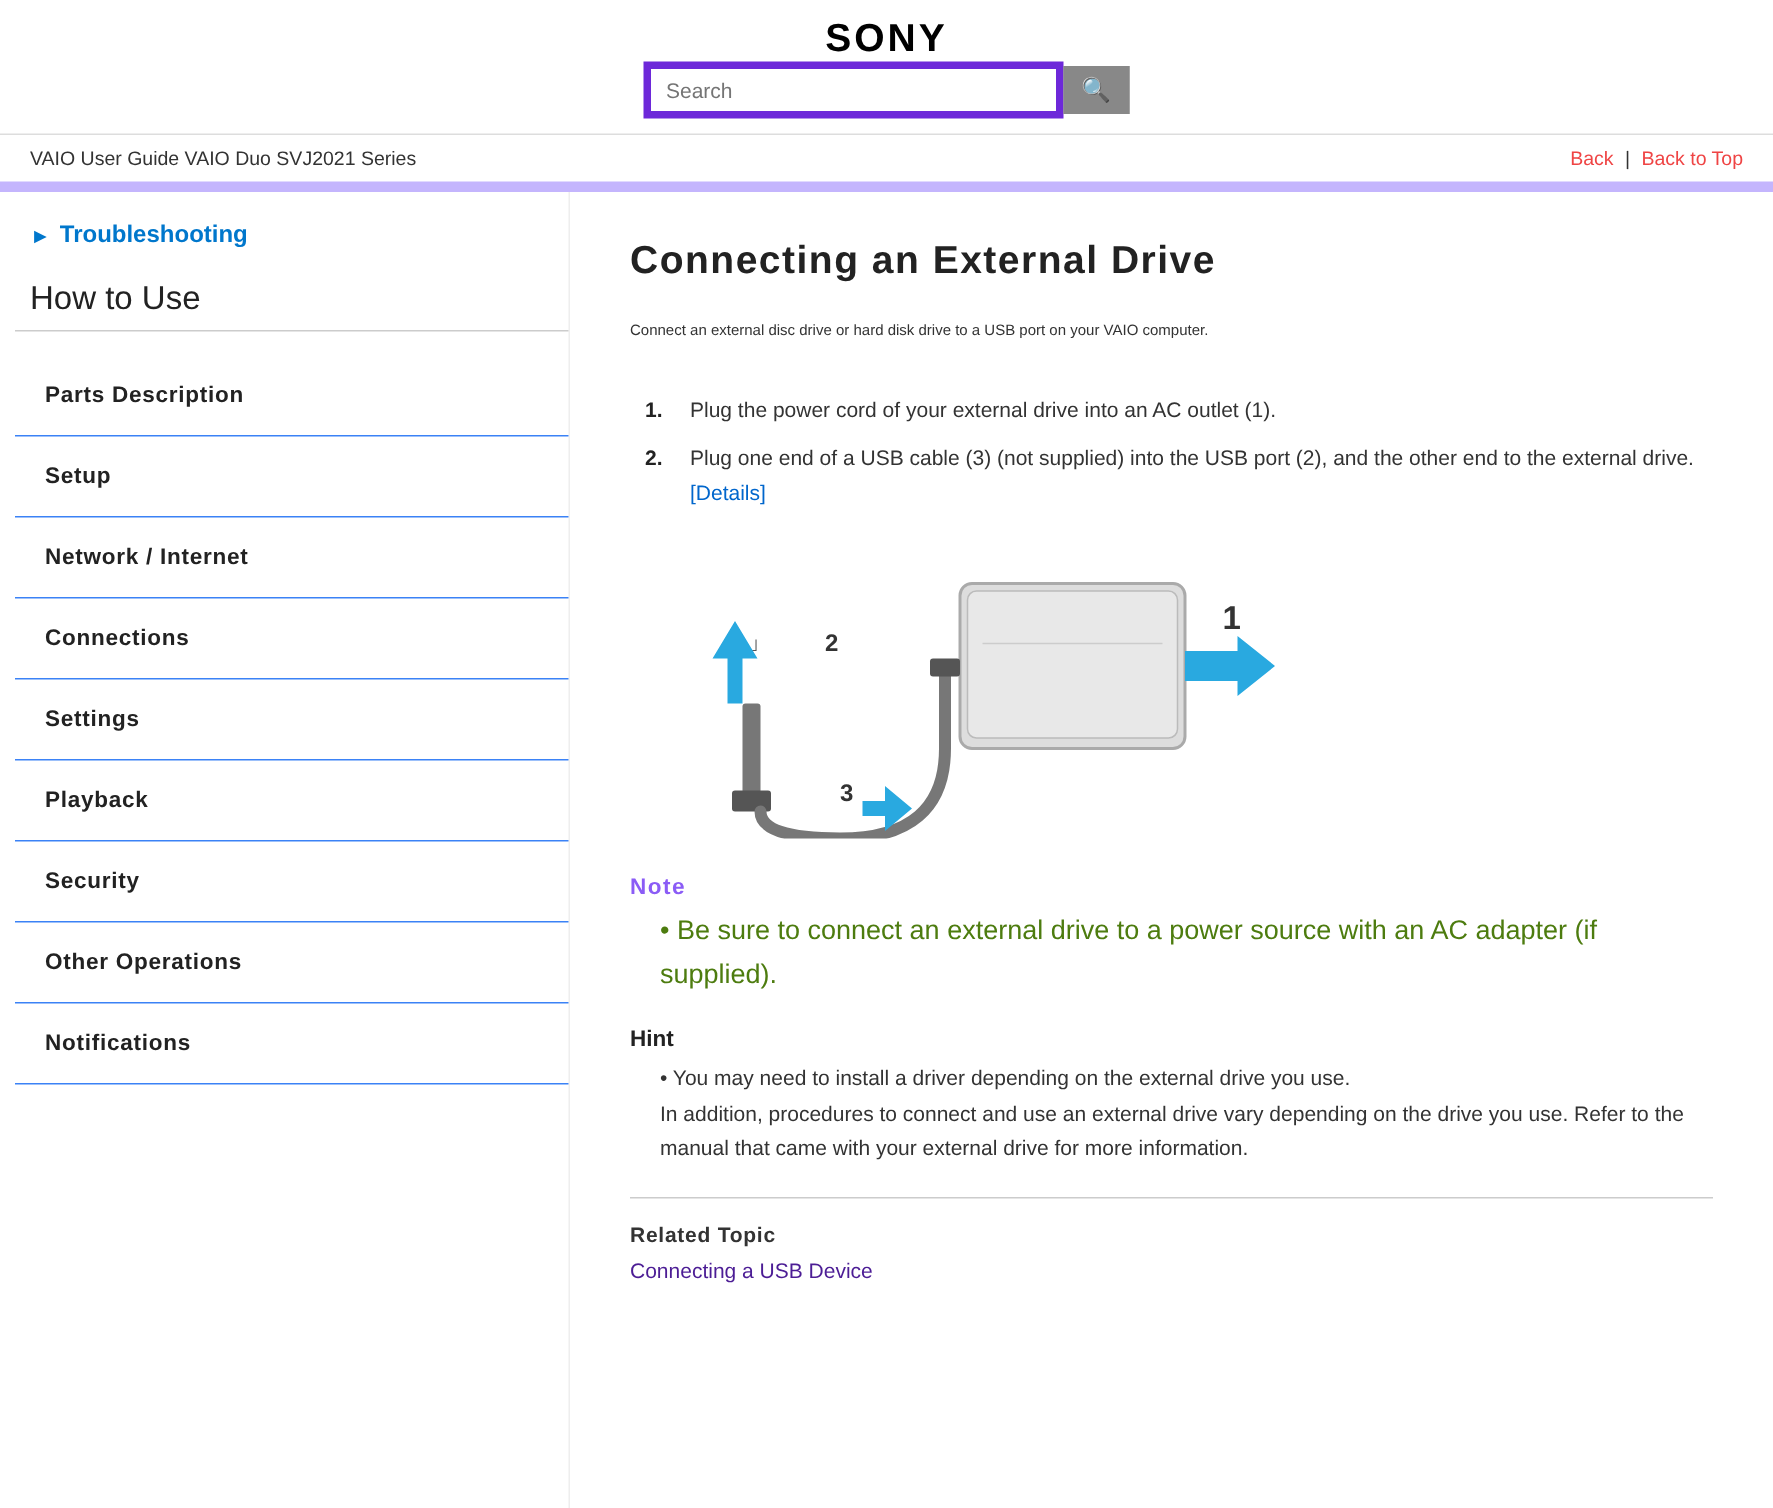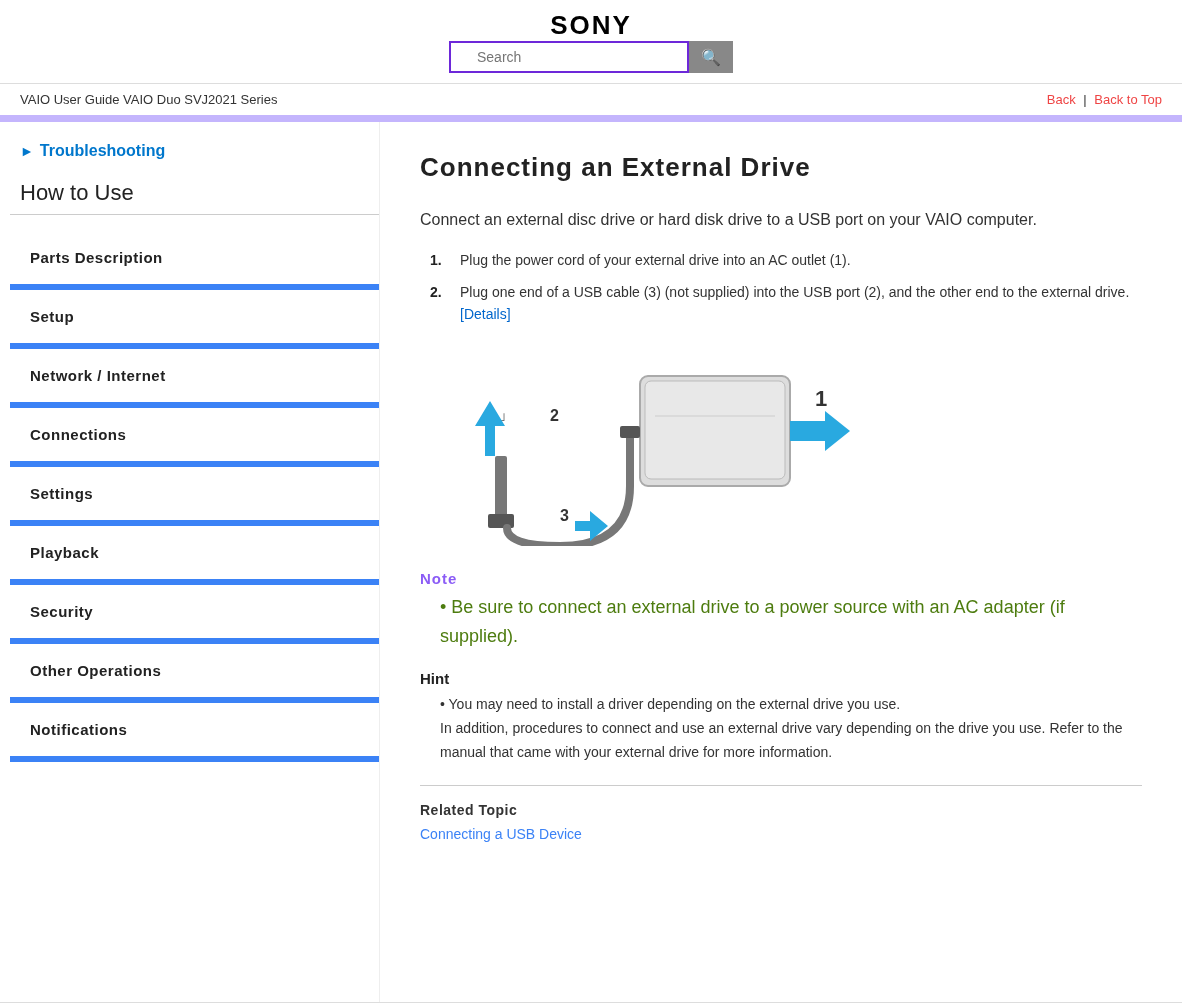--- a/index.html
+++ b/index.html
@@ -19,23 +19,23 @@
       font-weight: bold;
       letter-spacing: 2px;
       color: #000;
     }
     #search-area {
       display: flex;
       align-items: center;
       gap: 0;
     }
     #search-input {
-      width: 240px;
-      padding: 6px 26px;
-      border: 2px solid #6d28d9;
+      width: 280px;
+      padding: 6px 10px;
+      border: 5px solid #6d28d9;
       font-size: 14px;
       outline: none;
     }
     #search-button {
       width: 44px;
       height: 32px;
       background: #888;
       border: 1px solid #888;
       cursor: pointer;
       display: flex;
@@ -91,21 +91,21 @@
       font-size: 22px;
       font-weight: normal;
       color: #222;
       padding: 0 10px 8px 10px;
       border-bottom: 1px solid #ccc;
       margin-bottom: 16px;
     }
     .sidebar-item {
       display: block;
       padding: 18px 10px 18px 20px;
-      border-bottom: 6px solid #3b82f6;
+      border-bottom: 1px solid #3b82f6;
       font-size: 15px;
       font-weight: bold;
       color: #222;
       text-decoration: none;
       cursor: pointer;
       letter-spacing: 0.5px;
     }
 
     
     #content {
@@ -113,23 +113,23 @@
       padding: 30px 40px 30px 40px;
     }
     #page-title {
       font-size: 26px;
       font-weight: bold;
       letter-spacing: 1px;
       margin-bottom: 24px;
       color: #222;
     }
     #intro-text {
-      font-size: 16px;
-      color: #333;
-      margin-bottom: 16px;
+      font-size: 10px;
+      color: #333;
+      margin-bottom: 33px;
       line-height: 1.6;
     }
     .step {
       display: flex;
       gap: 8px;
       margin-bottom: 10px;
       padding-left: 10px;
       line-height: 1.6;
     }
     .step-num {
@@ -206,21 +206,21 @@
       margin-top: 10px;
     }
     #related-label {
       font-size: 14px;
       font-weight: bold;
       color: #333;
       margin-bottom: 8px;
       letter-spacing: 0.5px;
     }
     #related-link {
-      color: #3b82f6;
+      color: #4c1d95;
       text-decoration: none;
       font-size: 14px;
     }
 
     
     #footer {
       border-top: 1px solid #ddd;
       padding: 16px 20px;
       font-size: 13px;
       color: #555;

